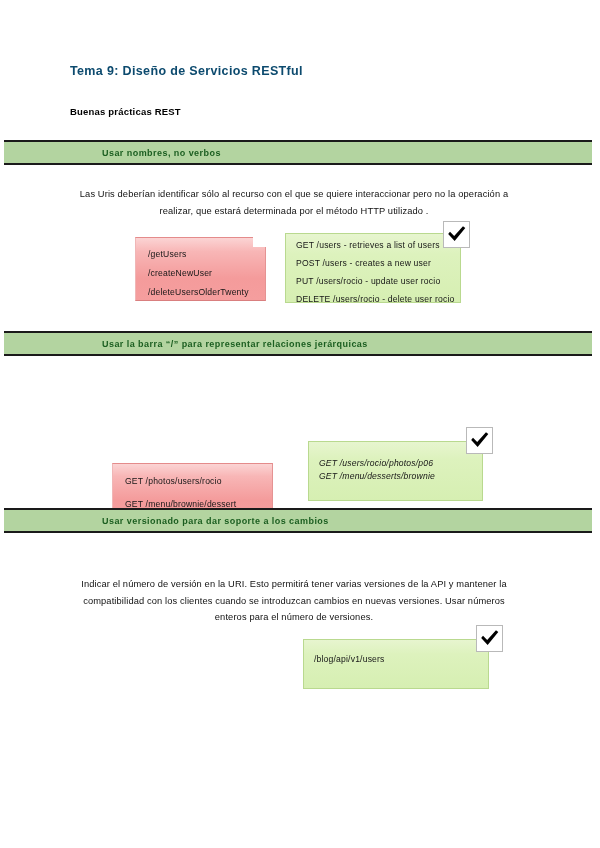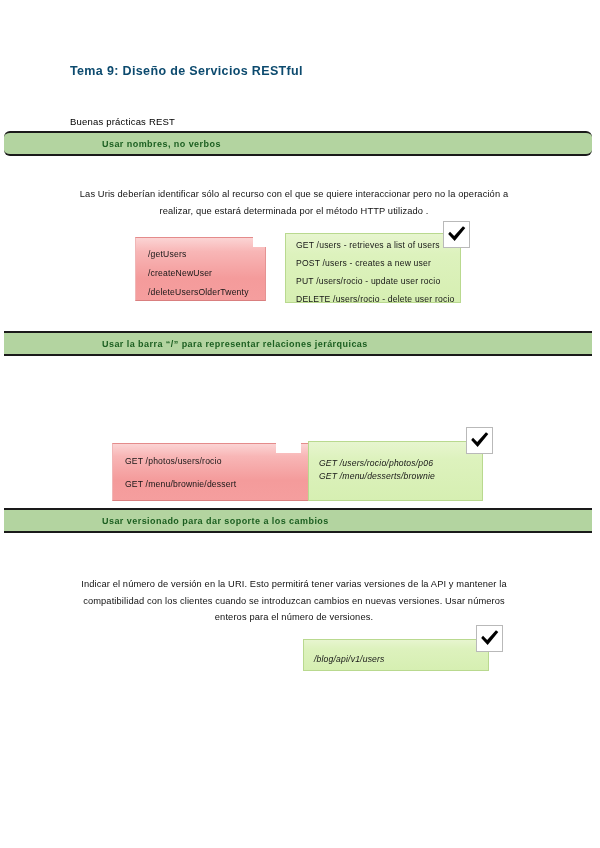--- a/index.html
+++ b/index.html
@@ -29,23 +29,23 @@
     top: 64px;
     font-size: 12.5px;
     font-weight: bold;
     letter-spacing: 0.35px;
     color: #0c4a6e;
     white-space: nowrap;
   }
   .doc-subtitle {
     position: absolute;
     left: 70px;
-    top: 116px;
+    top: 106px;
     font-size: 9.5px;
-    font-weight: normal;
+    font-weight: bold;
     letter-spacing: 0.2px;
     color: #000;
     white-space: nowrap;
   }
 
   
   .banner {
     position: absolute;
     left: 4px;
     width: 588px;
@@ -127,21 +127,21 @@
   }
 </style>
 </head>
 <body>
 
 <div class="page">
 
   <div class="doc-title">Tema 9: Diseño de Servicios RESTful</div>
   <div class="doc-subtitle">Buenas prácticas REST</div>
 
-  <div class="banner" style="top:131px;border-radius:6px;">
+  <div class="banner" style="top:140px;">
     <div class="banner-label">Usar nombres, no verbos</div>
   </div>
 
   <div class="para" style="top:186px;">Las Uris deberían identificar sólo al recurso con el que se quiere interaccionar pero no la operación a realizar, que estará determinada por el método HTTP utilizado .</div>
 
   <div class="exbox good" style="left:285px; top:233px; width:176px; height:70px;">
     <div class="exbox-lines" style="top:6px; left:10px;">
       <div class="exline" style="margin-bottom:8px;">GET /users - retrieves a list of users</div>
       <div class="exline" style="margin-bottom:8px;">POST /users - creates a new user</div>
       <div class="exline" style="margin-bottom:8px;">PUT /users/rocio - update user rocio</div>
@@ -167,21 +167,21 @@
     <svg viewBox="0 0 27 27" xmlns="http://www.w3.org/2000/svg">
       <path d="M4.5 13 L6.5 10.5 L11 15 L20.5 4.5 L23 6.5 L11.5 20.5 Z" fill="#000000"></path>
     </svg>
   </div>
 
   <div class="banner" style="top:331px;">
     <div class="banner-label">Usar la barra “/” para representar relaciones jerárquicas</div>
   </div>
 
 
-  <div class="exbox bad" style="left:112px; top:443px; width:197px; height:58px;">
+  <div class="exbox bad" style="left:112px; top:463px; width:161px; height:58px;">
     <div class="exbox-lines" style="top:12px;">
       <div class="exline" style="margin-bottom:13px;">GET /photos/users/rocio</div>
       <div class="exline">GET /menu/brownie/dessert</div>
     </div>
   </div>
 
   <div class="exbox good" style="left:308px; top:441px; width:175px; height:60px;">
     <div class="exbox-lines" style="top:16px; left:10px;font-style:italic;">
       <div class="exline" style="margin-bottom:3px;">GET /users/rocio/photos/p06</div>
       <div class="exline">GET /menu/desserts/brownie</div>
@@ -200,21 +200,21 @@
     </svg>
   </div>
 
   <div class="banner" style="top:508px;">
     <div class="banner-label">Usar versionado para dar soporte a los cambios</div>
   </div>
 
   <div class="para" style="top:576px;">Indicar el número de versión en la URI. Esto permitirá tener varias versiones de la API y mantener la compatibilidad con los clientes cuando se introduzcan cambios en nuevas versiones. Usar números enteros para el número de versiones.</div>
 
 
-  <div class="exbox good" style="left:303px; top:639px; width:186px; height:32px;font-style:italic;">
+  <div class="exbox good" style="left:303px; top:639px; width:186px; height:50px;">
     <div class="exbox-lines" style="top:14px; left:10px;">
       <div class="exline">/blog/api/v1/users</div>
     </div>
   </div>
 
   <div class="mark cross" style="left:273px; top:625px;">
     <div class="plate"></div>
     <svg viewBox="0 0 27 27" xmlns="http://www.w3.org/2000/svg">
       <path d="M6 5 L13.5 11.5 L21 5 L23 9 L17 13.5 L23 18 L21 22 L13.5 15.5 L6 22 L4 18 L10 13.5 L4 9 Z" fill="#000000"></path>
     </svg>

